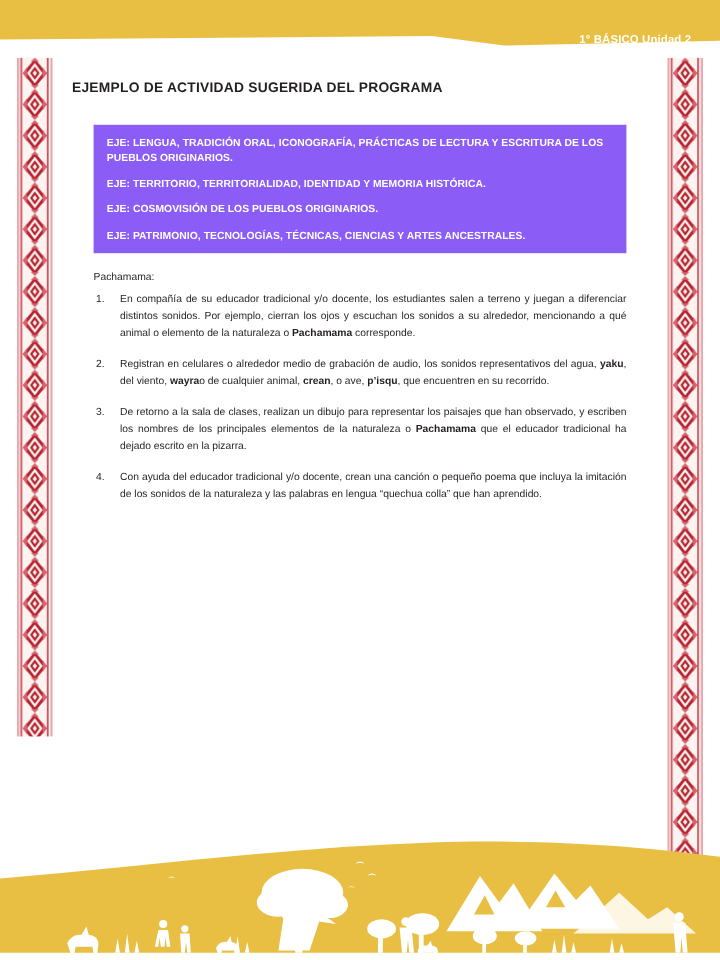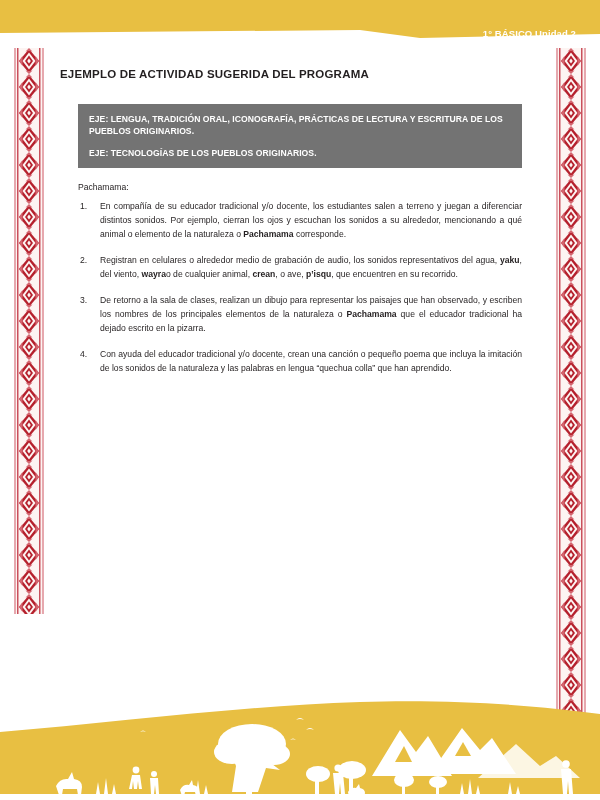--- a/index.html
+++ b/index.html
@@ -46,21 +46,21 @@
 
   .doc-title {
     text-align: left;
     font-size: 11.5px; font-weight: bold;
     letter-spacing: .2px;
     margin-top: 68px;
   }
 
   .eje-box {
     margin: 24px 18px 0 18px;
-    background: #737373;
+    background: #8b5cf6;
     color: #ffffff;
     padding: 9px 11px 9px 11px;
   }
   .eje-line {
     font-size: 8.6px; font-weight: bold;
     line-height: 1.45;
     margin: 0 0 9px 0;
     letter-spacing: .05px;
   }
   .eje-line:last-child { margin-bottom: 0; }
@@ -150,21 +150,23 @@
     <rect width="30" height="730" fill="url(#weave)"></rect>
   </svg>
 </div>
 
 <div class="page">
 
   <div class="doc-title">EJEMPLO DE ACTIVIDAD SUGERIDA DEL PROGRAMA</div>
 
   <div class="eje-box">
     <p class="eje-line">EJE: LENGUA, TRADICIÓN ORAL, ICONOGRAFÍA, PRÁCTICAS DE LECTURA Y ESCRITURA DE LOS PUEBLOS ORIGINARIOS.</p>
-    <p class="eje-line">EJE: TECNOLOGÍAS DE LOS PUEBLOS ORIGINARIOS.</p>
+    <p class="eje-line">EJE: TERRITORIO, TERRITORIALIDAD, IDENTIDAD Y MEMORIA HISTÓRICA.</p>
+    <p class="eje-line">EJE: COSMOVISIÓN DE LOS PUEBLOS ORIGINARIOS.</p>
+    <p class="eje-line">EJE: PATRIMONIO, TECNOLOGÍAS, TÉCNICAS, CIENCIAS Y ARTES ANCESTRALES.</p>
   </div>
 
 
   <div class="ejemplos-label">Pachamama:</div>
 
   <ol class="steps" id="steps-list">
       <li><span>En compañía de su educador tradicional y/o docente, los estudiantes salen a terreno y juegan a diferenciar distintos sonidos. Por ejemplo, cierran los ojos y escuchan los sonidos a su alrededor, mencionando a qué animal o elemento de la naturaleza o </span><b>Pachamama</b><span> corresponde.</span></li>
       <li><span>Registran en celulares o alrededor medio de grabación de audio, los sonidos representativos del agua, </span><b>yaku</b><span>, del viento, </span><b>wayra</b><span>o de cualquier animal, </span><b>crean</b><span>, o ave, </span><b>p’isqu</b><span>, que encuentren en su recorrido.</span></li>
       <li><span>De retorno a la sala de clases, realizan un dibujo para representar los paisajes que han observado, y escriben los nombres de los principales elementos de la naturaleza o </span><b>Pachamama</b><span> que el educador tradicional ha dejado escrito en la pizarra.</span></li>
       <li><span>Con ayuda del educador tradicional y/o docente, crean una canción o pequeño poema que incluya la imitación de los sonidos de la naturaleza y las palabras en lengua “quechua colla” que han aprendido.</span></li>

